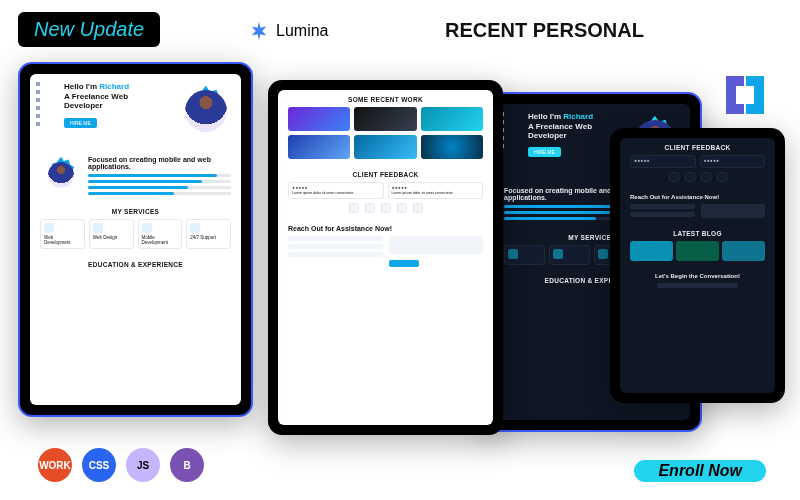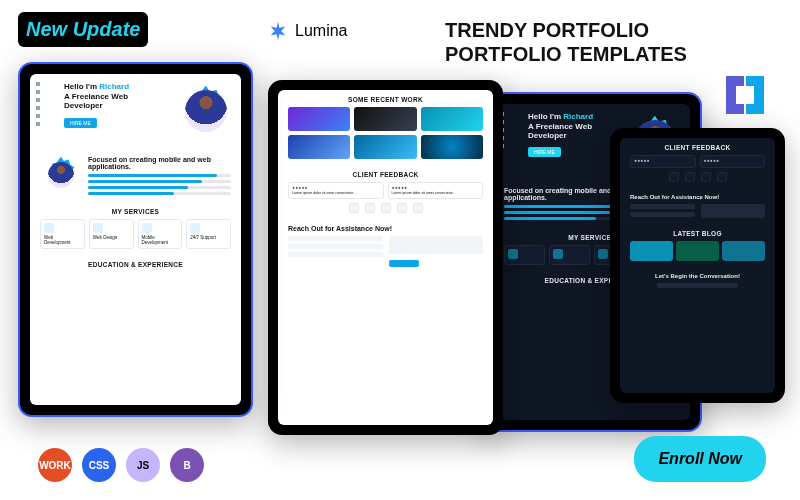--- a/index.html
+++ b/index.html
@@ -1,25 +1,25 @@
 <!DOCTYPE html>
 <html><head>
 <meta charset="utf-8">
 <style>
 *{box-sizing:border-box;margin:0;padding:0}
 body{width:800px;height:500px;background:#fff;font-family:Arial,Helvetica,sans-serif;position:relative;overflow:hidden}
-.badge-update{position:absolute;top:12px;left:18px;background:#000;color:#22d3ee;font-style:italic;font-weight:700;font-size:20px;padding:6px 8px;border-radius:6px;z-index:50}
-.brand{position:absolute;top:20px;left:267px;display:flex;align-items:center;gap:6px;z-index:45}
+.badge-update{position:absolute;top:12px;left:18px;background:#000;color:#22d3ee;font-style:italic;font-weight:400;font-size:20px;padding:6px 16px;border-radius:6px;z-index:50}
+.brand{position:absolute;top:20px;left:248px;display:flex;align-items:center;gap:6px;z-index:45}
 .brand-icon{width:22px;height:22px;color:#3b82f6}
 .headline{position:absolute;top:18px;left:445px;font-size:20px;font-weight:800;color:#111;line-height:1.2;z-index:45}
 .logo-cd{position:absolute;top:70px;right:30px;width:50px;height:50px;z-index:45}
 .tech-icons{position:absolute;bottom:18px;left:38px;display:flex;gap:10px;z-index:50}
 .tech-icons .ti{width:34px;height:34px;border-radius:50%;display:flex;align-items:center;justify-content:center;font-size:10px;font-weight:700;color:#fff}
 .ti.html{background:#e44d26}.ti.css{background:#2965f1}.ti.js{background:#c4b5fd;color:#000}.ti.bs{background:#7952b3}
-.enroll{position:absolute;bottom:18px;right:34px;background:#22d3ee;color:#000;font-style:italic;font-weight:700;font-size:16px;padding:14px 24px;border:none;border-radius:22px;z-index:50;cursor:pointer}
+.enroll{position:absolute;bottom:18px;right:34px;background:#22d3ee;color:#000;font-style:italic;font-weight:700;font-size:16px;padding:2px 24px;border:none;border-radius:22px;z-index:50;cursor:pointer}
 .tablet{position:absolute;background:#000;border-radius:14px;padding:10px;box-shadow:0 8px 30px rgba(0,0,0,.3)}
 .tablet .screen{width:100%;height:100%;border-radius:6px;overflow:hidden;position:relative}
 .t1{width:235px;height:355px;top:62px;left:18px;border:2px solid #3b5bff;z-index:30}
 .t2{width:235px;height:355px;top:80px;left:268px;z-index:25}
 .t3{width:220px;height:340px;top:92px;left:482px;border:2px solid #3b5bff;z-index:20}
 .t4{width:175px;height:275px;top:128px;left:610px;z-index:35}
 .light{background:#fff;color:#111}
 .dark{background:#0f1624;color:#e5e7eb}
 .hero{display:flex;padding:8px 6px;gap:6px}
 .sidebar{width:22px;display:flex;flex-direction:column;gap:4px;font-size:5px}
@@ -75,22 +75,21 @@
 <div class="badge-update">New Update</div>
 
 <div class="brand">
   <svg class="brand-icon" viewBox="0 0 24 24" fill="currentColor">
       <path d="M12 2l1.5 6.5L20 7l-4.5 5L20 17l-6.5-1.5L12 22l-1.5-6.5L4 17l4.5-5L4 7l6.5 1.5z"></path>
     </svg>
   <span>Lumina</span>
 </div>
 
 <div class="headline">
-  <div>TRENDY PORTFOLIO</div>
-  <div>PORTFOLIO TEMPLATES</div>
+  <div>RECENT PERSONAL</div>
 </div>
 
 <svg class="logo-cd" viewBox="0 0 50 50">
   <path fill="#5b5bd6" d="M6 6h18v10H16v18h8v10H6z"></path>
   <path fill="#0ea5e9" d="M26 6h18v38H26V34h8V16h-8z"></path>
 </svg>
 
 <div class="tech-icons">
   <div class="ti html">WORK</div>
   <div class="ti css">CSS</div>

